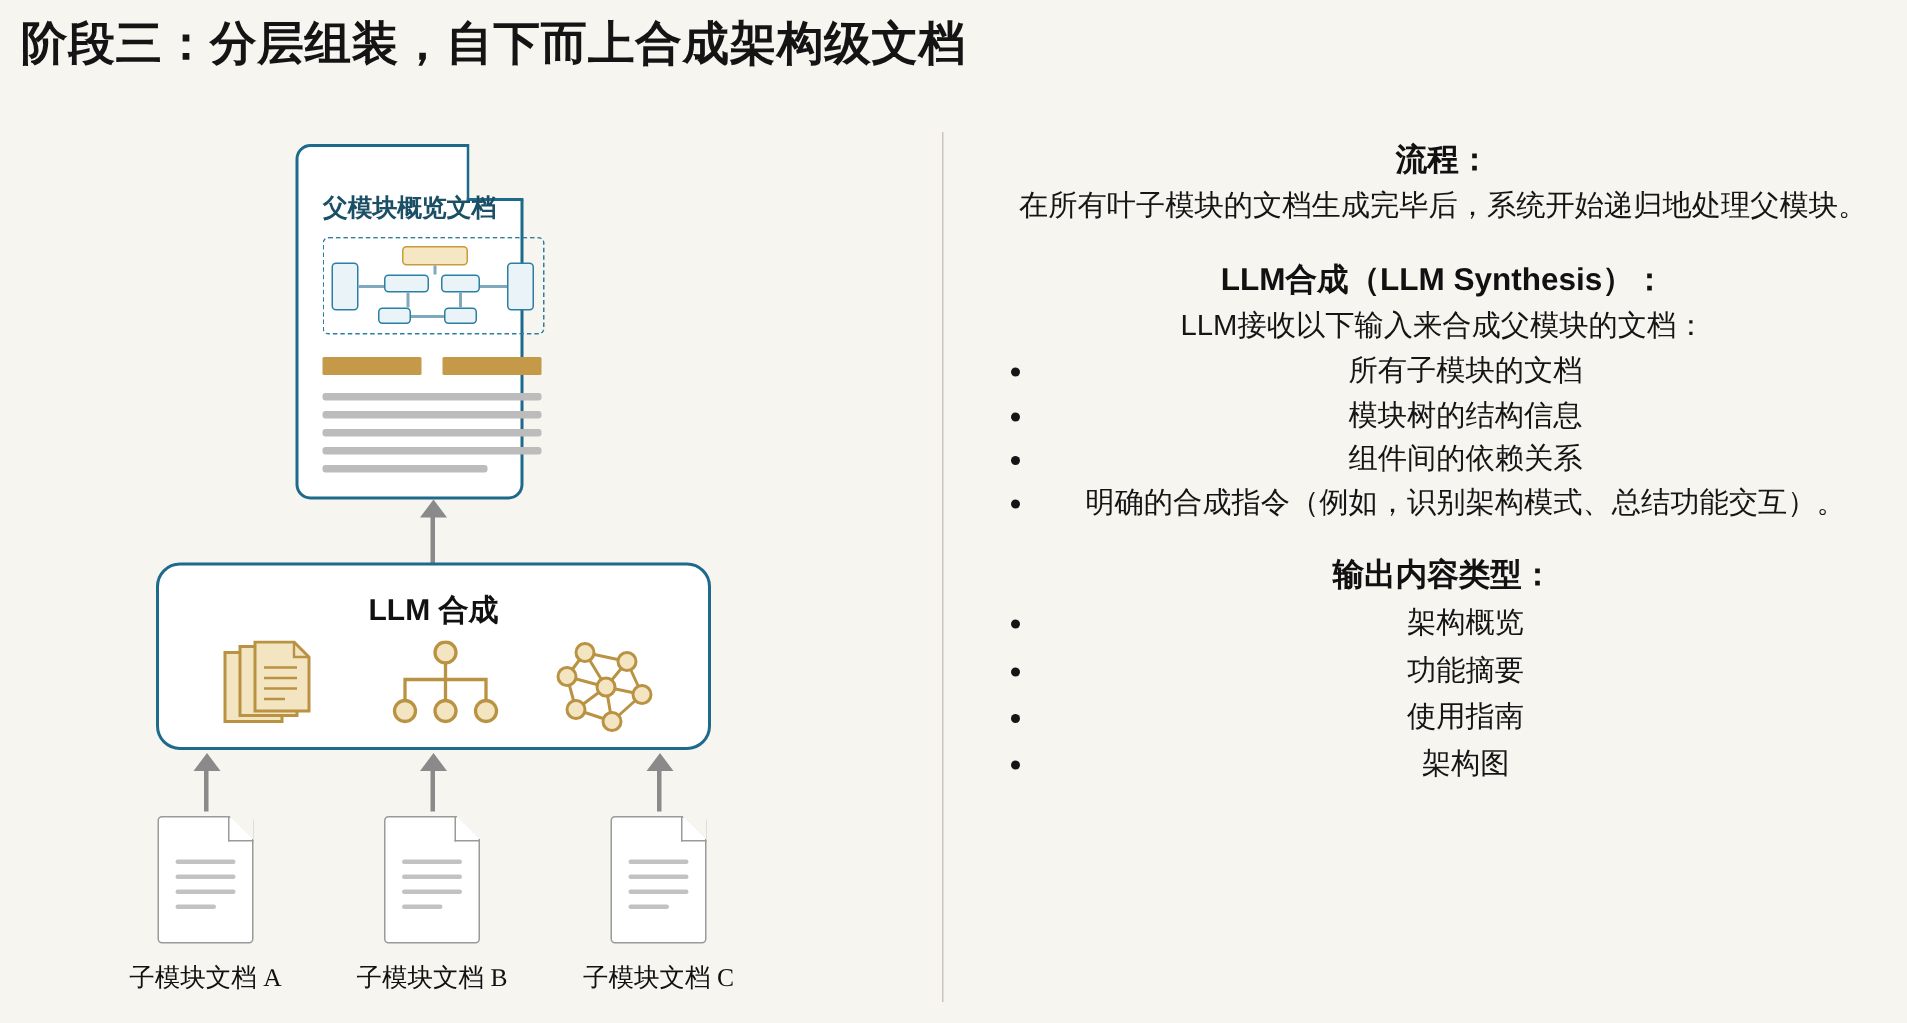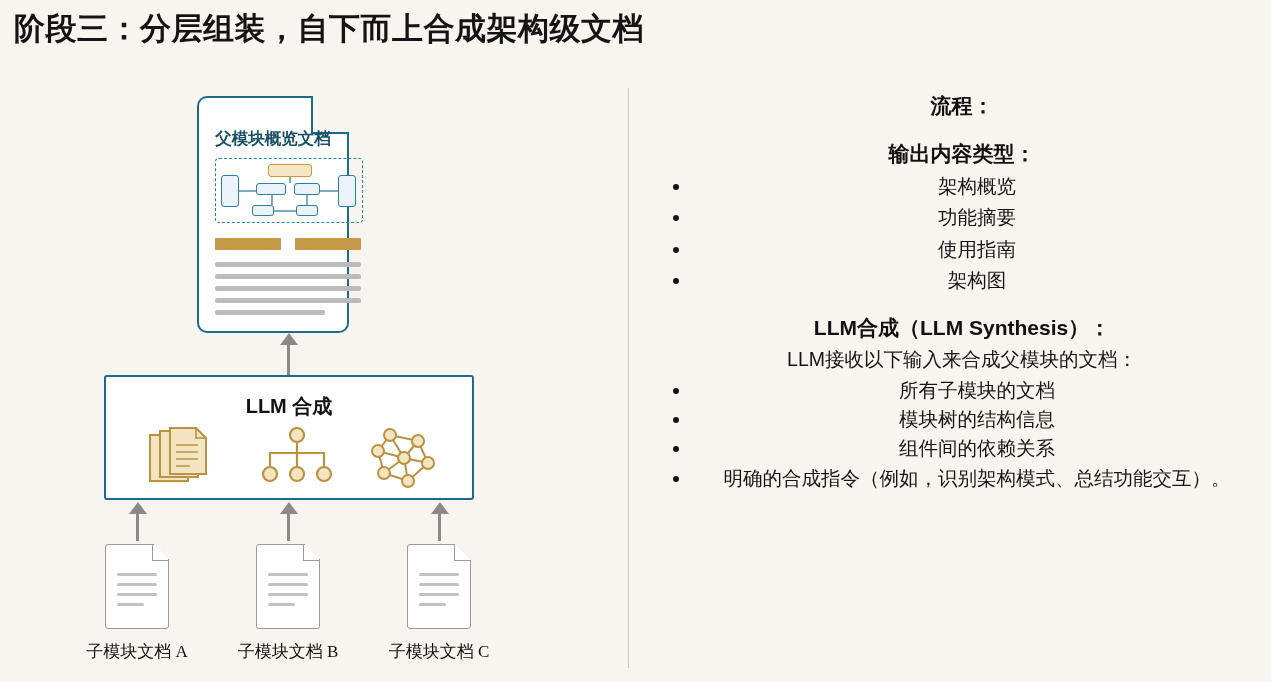--- a/index.html
+++ b/index.html
@@ -114,21 +114,21 @@
     border-radius: 2px;
   }
 
   
   #llm-box {
     position: absolute;
     left: 44px; top: 289px;
     width: 370px; height: 125px;
     background: #ffffff;
     border: 2.5px solid #1d6a8c;
-    border-radius: 3px;
+    border-radius: 16px;
   }
   #llm-label {
     position: absolute;
     left: 0; right: 0; top: 16px;
     text-align: center;
     font-size: 20px;
     font-weight: bold;
     color: #111;
   }
 
@@ -332,37 +332,38 @@
 
     <div class="child-label" style="left:-3px; top:554px; width:160px;">子模块文档 A</div>
     <div class="child-label" style="left:148px; top:554px; width:160px;">子模块文档 B</div>
     <div class="child-label" style="left:299px; top:554px; width:160px;">子模块文档 C</div>
   </div>
 
   <div id="right">
 
     <div class="sec">
       <div class="sec-head">流程：</div>
-    </div>
-
-    <div class="sec" id="sec-output">
-      <div class="sec-head">输出内容类型：</div>
-      <ul class="bul">
-        <li>架构概览</li>
-        <li>功能摘要</li>
-        <li>使用指南</li>
-        <li>架构图</li>
-      </ul>
+      <p class="sec-body">在所有叶子模块的文档生成完毕后，系统开始递归地处理父模块。</p>
     </div>
 
     <div class="sec">
       <div class="sec-head">LLM合成（LLM Synthesis）：</div>
       <p class="sec-body">LLM接收以下输入来合成父模块的文档：</p>
       <ul class="bul">
         <li>所有子模块的文档</li>
         <li>模块树的结构信息</li>
         <li>组件间的依赖关系</li>
         <li>明确的合成指令（例如，识别架构模式、总结功能交互）。</li>
       </ul>
     </div>
 
+    <div class="sec" id="sec-output">
+      <div class="sec-head">输出内容类型：</div>
+      <ul class="bul">
+        <li>架构概览</li>
+        <li>功能摘要</li>
+        <li>使用指南</li>
+        <li>架构图</li>
+      </ul>
+    </div>
+
   </div>
 </div>
 
 </body></html>

